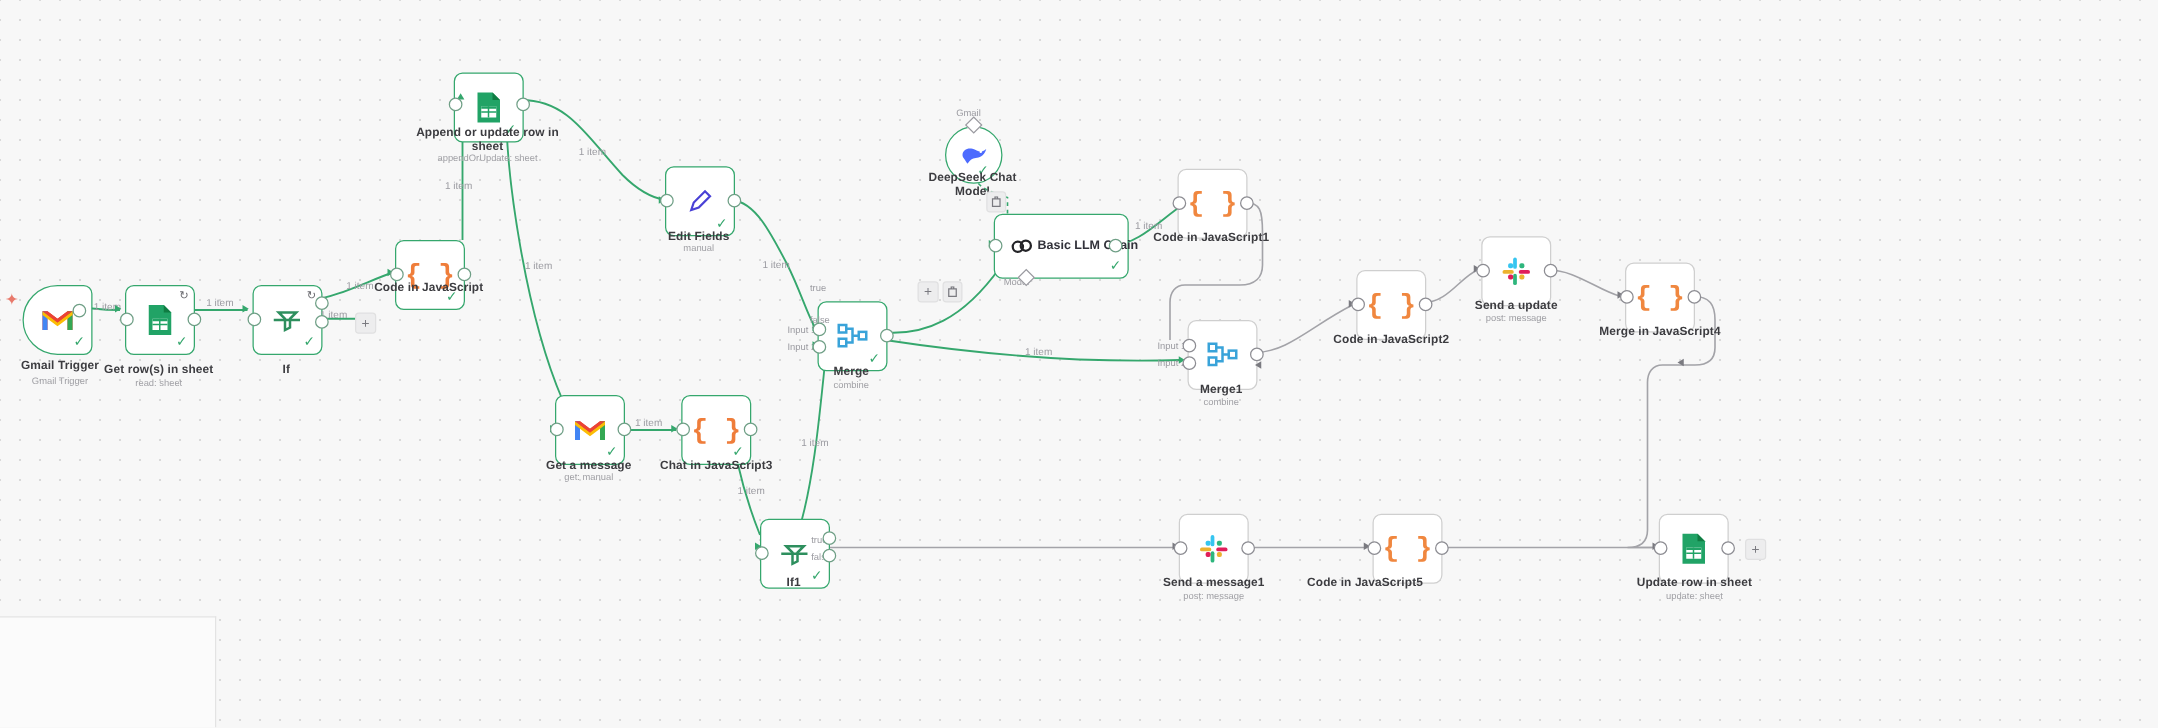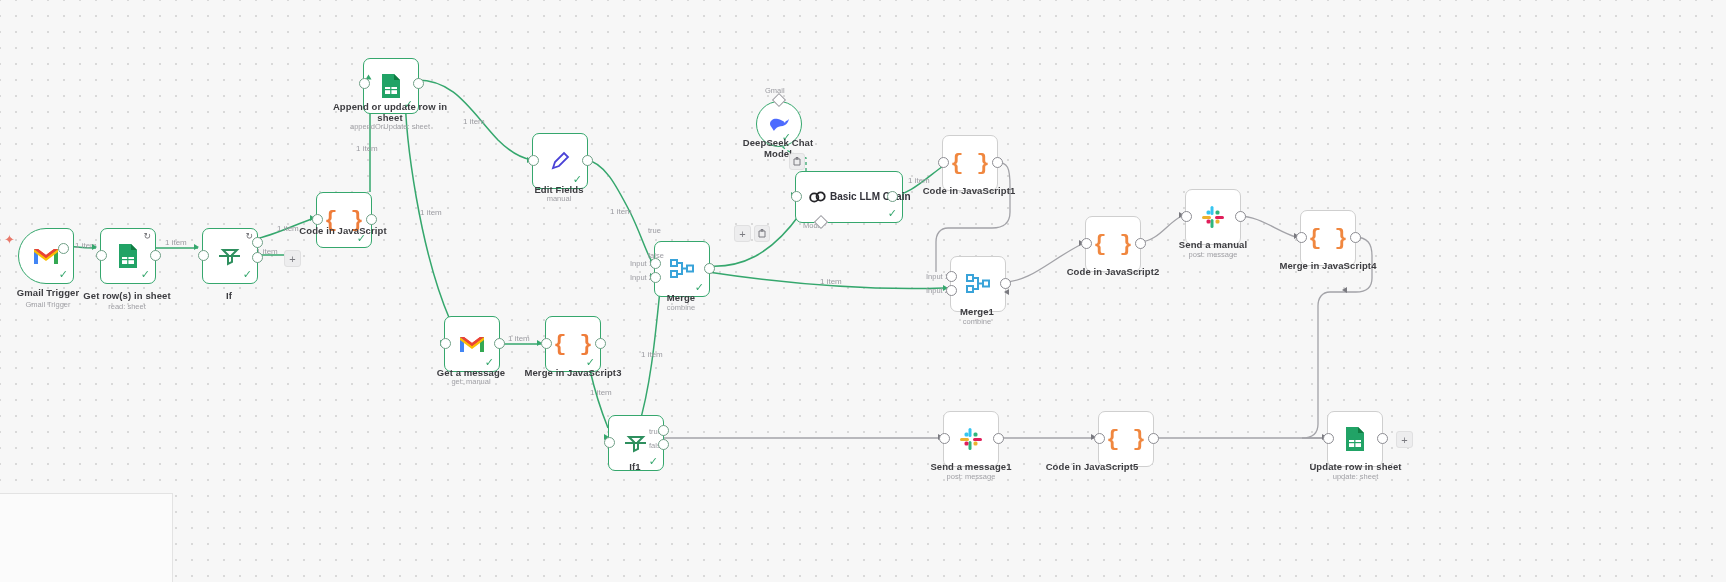--- a/index.html
+++ b/index.html
@@ -217,21 +217,21 @@
     <div class="sub" style="left:420px;top:377px;width:102px">get: manual</div>
     <div class="port on" style="left:440px;top:338px"></div>
     <div class="port on" style="left:494px;top:338px"></div>
   </div>
 
   <div class="node">
     <div class="nbox active" style="left:545px;top:316px">
       <span class="codeico">{ }</span>
       <span class="check">✓</span>
     </div>
-    <div class="lbl" style="left:518px;top:367px;width:110px">Merge in JavaScript3</div>
+    <div class="lbl" style="left:518px;top:367px;width:110px">Chat in JavaScript3</div>
     <div class="port on" style="left:541px;top:338px"></div>
     <div class="port on" style="left:595px;top:338px"></div>
   </div>
 
   <div class="node">
     <div class="nbox active" style="left:654px;top:241px">
       <svg width="26" height="22" viewBox="0 0 26 22">
         <rect x="2" y="2" width="6" height="6" fill="none" stroke="#39a3d9" stroke-width="2"></rect>
         <rect x="2" y="13" width="6" height="6" fill="none" stroke="#39a3d9" stroke-width="2"></rect>
         <rect x="18" y="7.5" width="6" height="6" fill="none" stroke="#39a3d9" stroke-width="2"></rect>
@@ -340,21 +340,21 @@
         <rect x="9.5" y="1" width="3" height="9" rx="1.5" fill="#36c5f0"></rect>
         <rect x="9.5" y="14" width="3" height="9" rx="1.5" fill="#2eb67d"></rect>
         <rect x="1" y="11" width="9" height="3" rx="1.5" fill="#ecb22e"></rect>
         <rect x="14" y="11" width="9" height="3" rx="1.5" fill="#e01e5a"></rect>
         <rect x="5.5" y="5.5" width="4" height="4" rx="1.5" fill="#36c5f0"></rect>
         <rect x="14.5" y="5.5" width="4" height="4" rx="1.5" fill="#2eb67d"></rect>
         <rect x="5.5" y="14.5" width="4" height="4" rx="1.5" fill="#e01e5a"></rect>
         <rect x="14.5" y="14.5" width="4" height="4" rx="1.5" fill="#ecb22e"></rect>
       </svg>
     </div>
-    <div class="lbl" style="left:1157px;top:239px;width:112px">Send a manual</div>
+    <div class="lbl" style="left:1157px;top:239px;width:112px">Send a update</div>
     <div class="sub" style="left:1157px;top:250px;width:112px">post: message</div>
     <div class="port" style="left:1181px;top:211px"></div>
     <div class="port" style="left:1235px;top:211px"></div>
   </div>
 
   <div class="node">
     <div class="nbox idle" style="left:1300px;top:210px">
       <span class="codeico idle">{ }</span>
     </div>
     <div class="lbl" style="left:1272px;top:260px;width:112px">Merge in JavaScript4</div>

